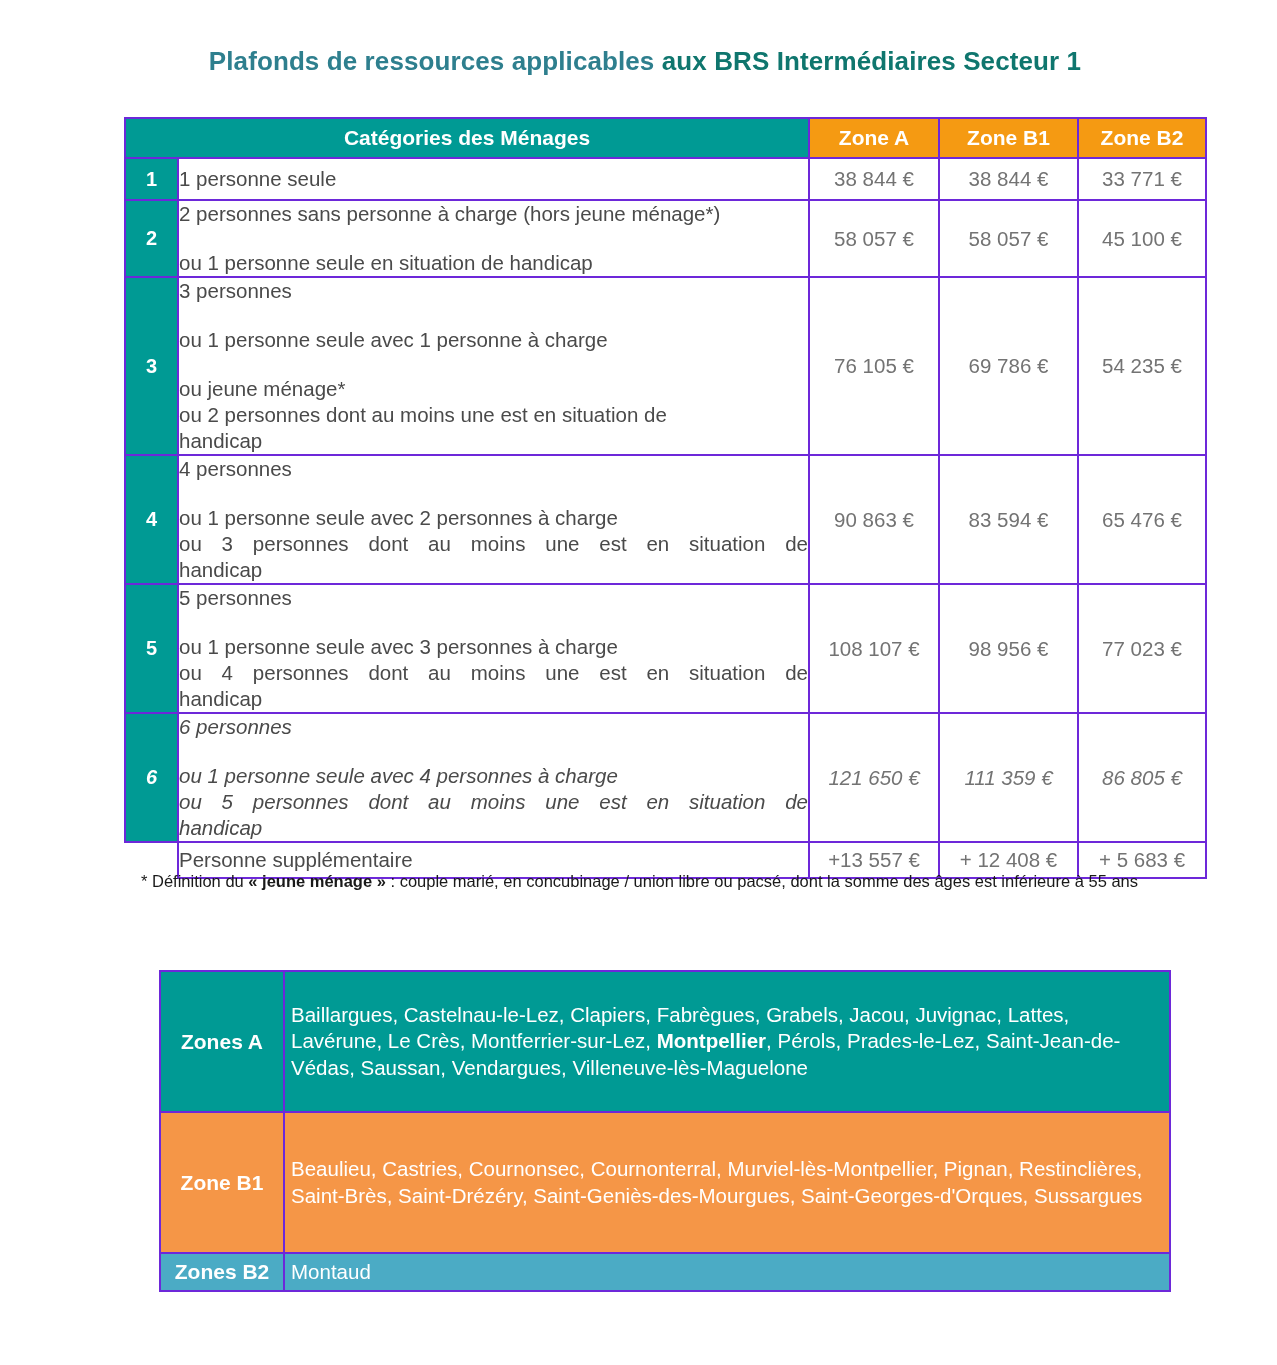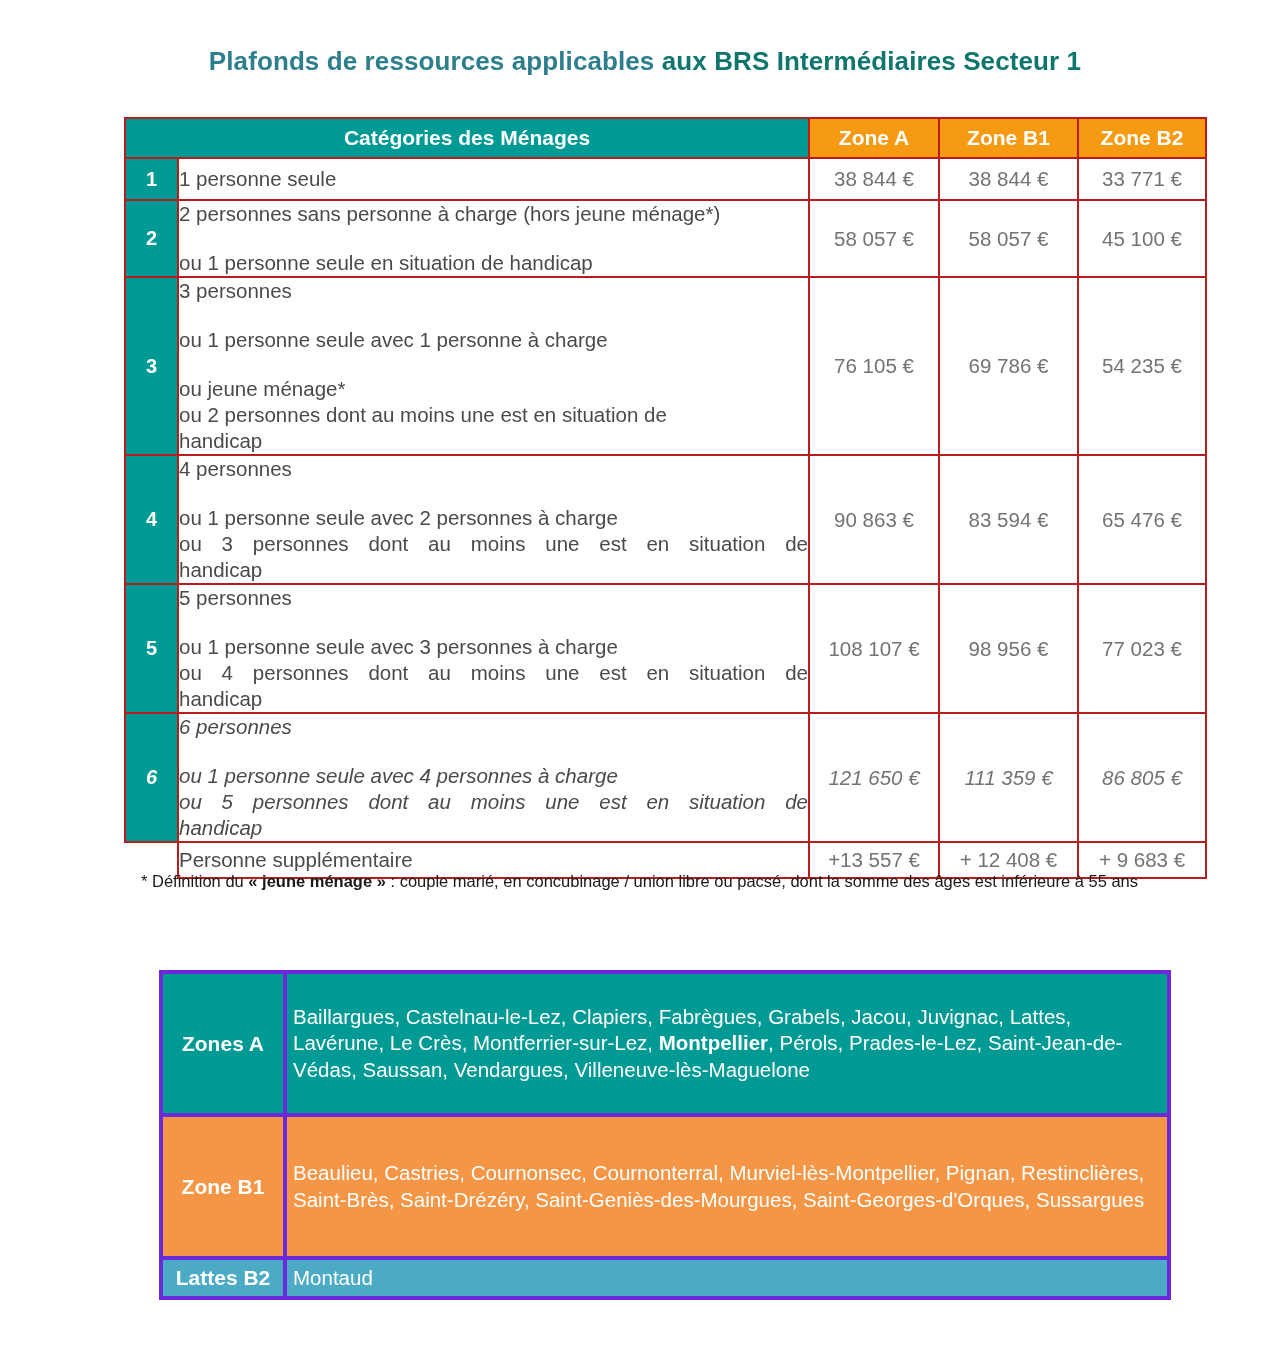--- a/index.html
+++ b/index.html
@@ -3,21 +3,21 @@
 <meta charset="utf-8">
 <style>
   html, body { margin: 0; padding: 0; background: #ffffff; }
   body { width: 1277px; height: 1365px; position: relative; font-family: "Liberation Sans", sans-serif; color: #404040; overflow: hidden; }
 
   .title { position: absolute; left: 0; top: 46px; width: 1290px; text-align: center; font-size: 26px; font-weight: bold; letter-spacing: 0.1px; }
   .title .teal { color: #2e7f8e; }
   .title .orange { color: #0f766e; }
 
   table.main { position: absolute; left: 124px; top: 117px; width: 1081px; border-collapse: collapse; table-layout: fixed; }
-  table.main td, table.main th { border: 2px solid #b91c1c; padding: 0; }
+  table.main td, table.main th { border: 2px solid #6d28d9; padding: 0; }
   table.main col.c-num { width: 53px; }
   table.main col.c-cat { width: 631px; }
   table.main col.c-za { width: 130px; }
   table.main col.c-zb1 { width: 139px; }
   table.main col.c-zb2 { width: 128px; }
 
   th.hdr-cat { background: #009a94; color: #ffffff; font-size: 21px; font-weight: bold; height: 38px; text-align: center; }
   th.hdr-zone { background: #f59a12; color: #ffffff; font-size: 21px; font-weight: bold; text-align: center; margin-left: 31px; }
 
   td.num { background: #009a94; color: #ffffff; font-weight: bold; font-size: 20px; text-align: center; vertical-align: middle; }
@@ -33,21 +33,21 @@
   tr.r3 td { height: 158px; }
   tr.r4 td { height: 123px; }
   tr.r5 td { height: 123px; }
   tr.r6 td { height: 123px; font-style: italic; }
   tr.rsup td { height: 34px; }
 
   .footnote { position: absolute; left: 141px; top: 871px; width: 1000px; font-size: 16.5px; color: #1a1a1a; line-height: 21px; }
   .footnote b { font-weight: bold; }
 
   table.zones { position: absolute; left: 159px; top: 970px; width: 1012px; border-collapse: collapse; table-layout: fixed; }
-  table.zones td { border: 4px solid #6d28d9; color: #ffffff; padding: 0; }
+  table.zones td { border: 2px solid #6d28d9; color: #ffffff; padding: 0; }
   table.zones col.z-lbl { width: 124px; }
   table.zones td.zlbl { font-size: 21px; font-weight: bold; text-align: center; vertical-align: middle; }
   table.zones td.zlist { font-size: 20.5px; line-height: 26.5px; padding: 0 6px 0 6px; vertical-align: middle; }
   tr.za td { background: #009a94; height: 139px; }
   tr.zb1 td { background: #f59647; height: 139px; }
   tr.zb2 td { background: #4babc5; height: 36px; }
 </style>
 </head>
 <body>
 
@@ -139,21 +139,21 @@
       </td>
       <td class="val">121 650 €</td>
       <td class="val">111 359 €</td>
       <td class="val">86 805 €</td>
     </tr>
     <tr class="rsup">
       <td class="blank"></td>
       <td class="cat">Personne supplémentaire</td>
       <td class="val">+13 557 €</td>
       <td class="val">+ 12 408 €</td>
-      <td class="val">+ 9 683 €</td>
+      <td class="val">+ 5 683 €</td>
     </tr>
   </tbody>
 </table>
 
 <div class="footnote">
   <span>* Définition du </span><b>« jeune ménage »</b><span> : couple marié, en concubinage / union libre ou pacsé, dont la somme des âges est inférieure à 55 ans</span>
 </div>
 
 <table class="zones">
   <colgroup>
@@ -165,17 +165,17 @@
     <td class="zlbl">Zones A</td>
     <td class="zlist">
       <span>Baillargues, Castelnau-le-Lez, Clapiers, Fabrègues, Grabels, Jacou, Juvignac, Lattes, Lavérune, Le Crès, Montferrier-sur-Lez, </span><b>Montpellier</b><span>, Pérols, Prades-le-Lez, Saint-Jean-de-Védas, Saussan, Vendargues, Villeneuve-lès-Maguelone</span>
     </td>
   </tr>
   <tr class="zb1">
     <td class="zlbl">Zone B1</td>
     <td class="zlist">Beaulieu, Castries, Cournonsec, Cournonterral, Murviel-lès-Montpellier, Pignan, Restinclières, Saint-Brès, Saint-Drézéry, Saint-Geniès-des-Mourgues, Saint-Georges-d'Orques, Sussargues</td>
   </tr>
   <tr class="zb2">
-    <td class="zlbl">Lattes B2</td>
+    <td class="zlbl">Zones B2</td>
     <td class="zlist">Montaud</td>
   </tr>
 </tbody>
   </table>
 
 </body></html>

